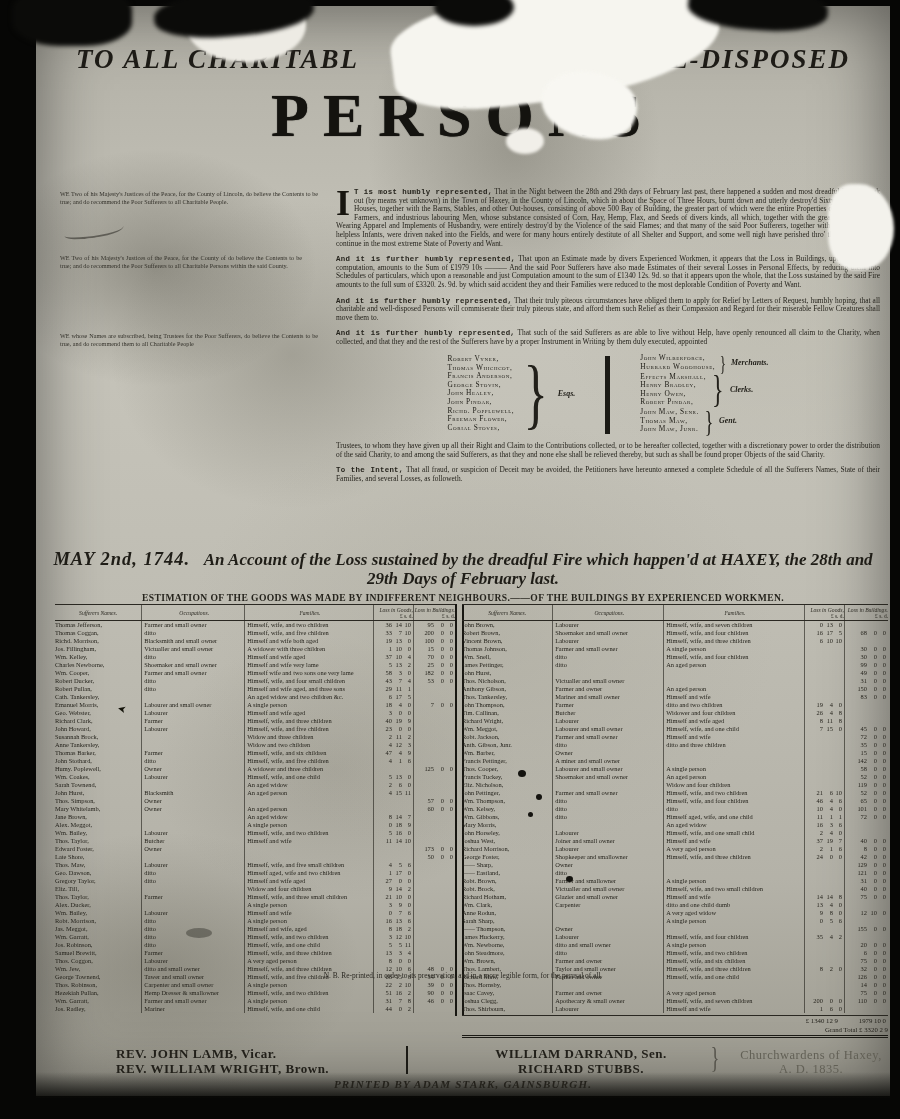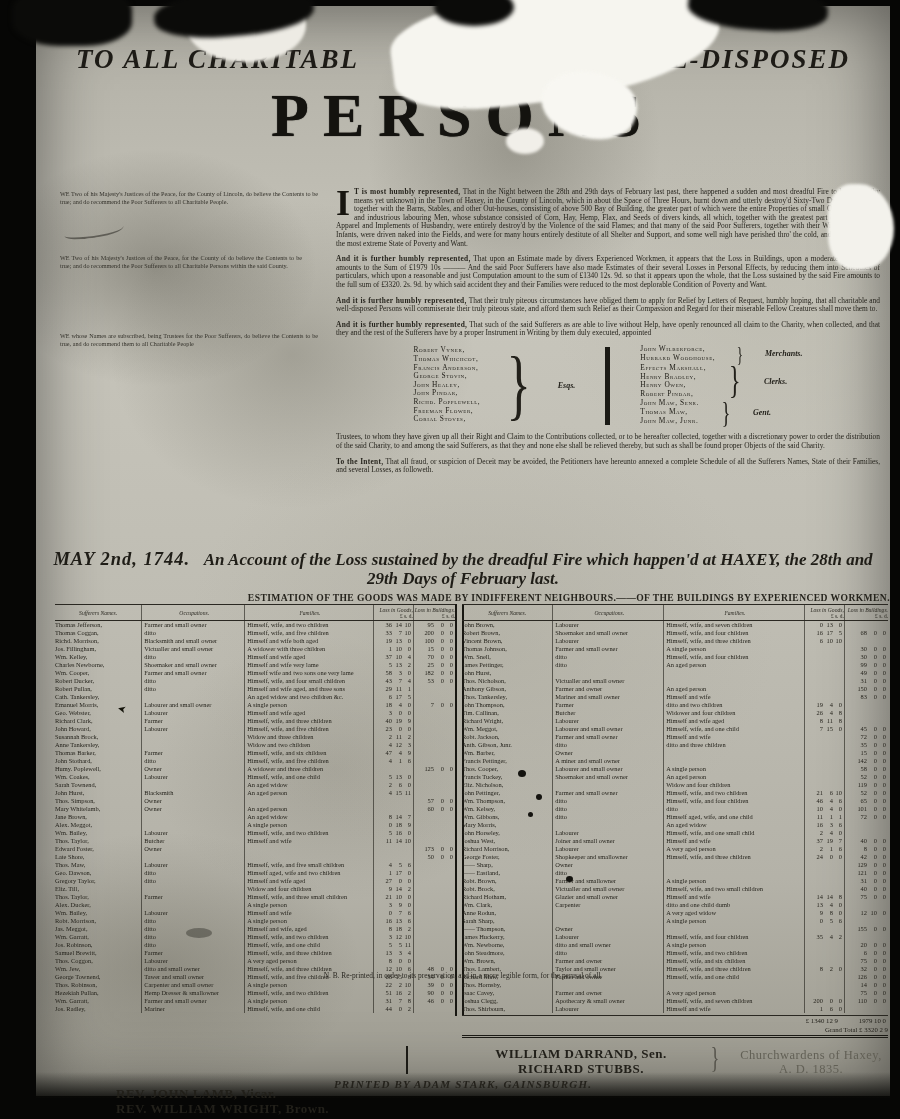--- a/index.html
+++ b/index.html
@@ -39,36 +39,36 @@
     letter-spacing:14px;color:#14130f;z-index:2;text-shadow:0 0 1px #14130f;}
   .sub-title{left:0;top:142px;width:854px;text-align:center;font-weight:bold;font-size:30px;
     letter-spacing:3px;word-spacing:8px;color:#1d1b16;z-index:2;}
   
   .mnote{width:258px;font-size:6.2px;line-height:7.6px;text-align:justify;color:#34322b;z-index:2;}
   .flour{left:28px;top:218px;width:60px;height:12px;border-bottom:2px solid rgba(40,38,32,.55);
     border-radius:0 0 70% 40%;transform:rotate(-6deg);z-index:2;}
   
   .maincol{left:300px;top:182px;width:544px;z-index:2;}
   .bodyp{font-size:7.4px;line-height:8.6px;text-align:justify;margin:0 0 7px 0;color:#26241d;}
-  .lead{font-weight:bold;letter-spacing:.3px;}
+  .lead{font-weight:bold;letter-spacing:.3px;font-family:Liberation Mono, monospace;}
   .dropcap{float:left;font-size:36px;line-height:28px;font-weight:bold;margin:1px 4px 0 0;color:#17150f;}
   
   .trust{display:flex;justify-content:center;gap:30px;margin:4px 0 8px 0;}
-  .tcolA,.tgrp{display:flex;align-items:center;gap:20px;}
+  .tcolA,.tgrp{display:flex;align-items:center;gap:3px;}
   .tnames div{font-size:7.4px;line-height:8.6px;font-variant:small-caps;letter-spacing:.6px;color:#22201a;}
   .brace{font-family:"Liberation Serif",serif;transform:scaleX(.65);line-height:.9;color:#22201a;}
   .br9{font-size:78px;} .br2{font-size:20px;} .br4{font-size:37px;} .br3{font-size:29px;}
   .tlabel{font-size:8px;font-style:italic;font-weight:bold;color:#24221c;}
   .trule{width:5px;height:78px;background:#1b1a15;margin-top:2px;}
   .tcolB{display:flex;flex-direction:column;gap:1px;}
   
   .sched-head{left:0;top:544px;width:854px;text-align:center;font-style:italic;font-weight:bold;
     font-size:17px;line-height:19px;color:#1f1d17;z-index:2;}
   .sched-head .dt{font-size:18.5px;letter-spacing:1px;margin-right:10px;}
-  .estim{left:0;top:586px;width:854px;text-align:right;font-weight:bold;font-size:9.6px;
+  .estim{left:0;top:586px;width:854px;text-align:center;font-weight:bold;font-size:9.6px;
     letter-spacing:.4px;color:#26241d;z-index:2;}
   
   .half{position:absolute;z-index:2;}
   .hL{left:19px;top:598px;width:400px;}
   .hR{left:426px;top:598px;width:426px;}
   .thead{display:flex;border-top:1px solid #2a2822;border-bottom:1px solid #2a2822;height:15px;}
   .th{font-size:5.6px;font-style:italic;text-align:center;color:#2b2922;overflow:hidden;
       display:flex;flex-direction:column;justify-content:center;}
   .th .lsd{font-style:normal;font-size:5.4px;}
   .rows{}
@@ -925,21 +925,21 @@
     </div>
     <div class="grand">
       <span>Grand Total £</span>&nbsp;
       <span>3320 2 9</span>
     </div>
   </div>
 
   <div class="abs arrow">➤</div>
 
   <div class="abs nb">N. B. Re-printed, in order to its preservation, and in a more legible form, for the perusal of all.</div>
-  <div class="abs sig" style="left:80px;top:1080px;">
+  <div class="abs sig" style="left:80px;top:1040px;">
     <div>REV. JOHN LAMB, Vicar.</div>
     <div>REV. WILLIAM WRIGHT, Brown.</div>
   </div>
   <div class="abs sigbar" style="left:370px;"></div>
   <div class="abs sig" style="left:420px;top:1040px;width:250px;text-align:center;">
     <div>WILLIAM DARRAND, Sen.</div>
     <div>RICHARD STUBBS.</div>
   </div>
   <span class="abs brace br3" style="left:672px;top:1038px;z-index:2;color:#56544c;">}</span>
   <div class="abs sig wardens" style="left:690px;top:1042px;width:170px;">

